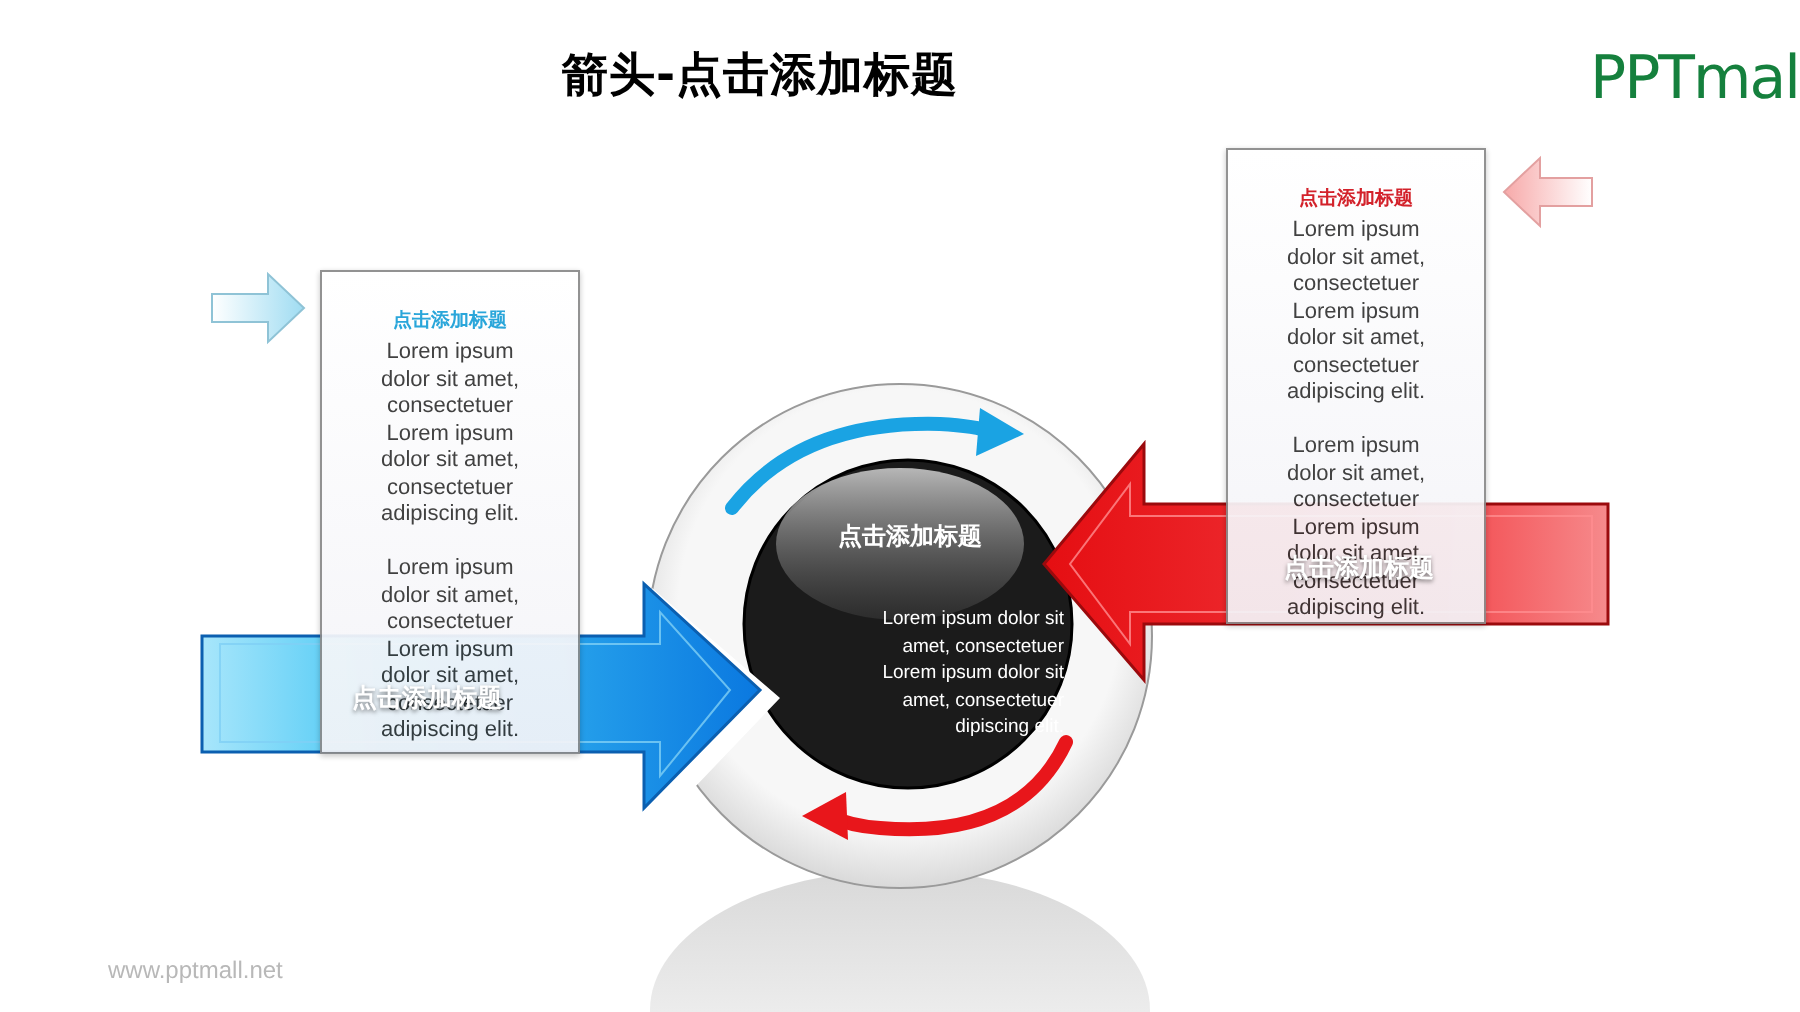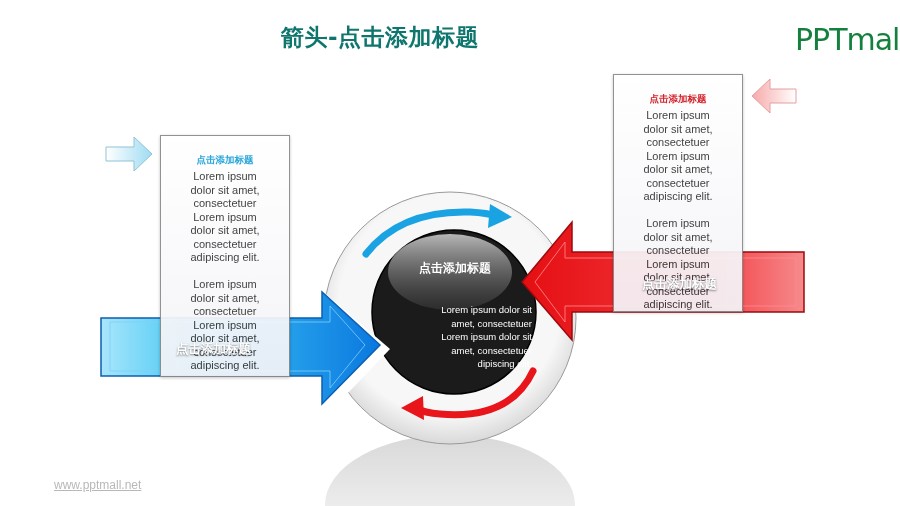--- a/index.html
+++ b/index.html
@@ -1,21 +1,21 @@
 <!DOCTYPE html>
 <html><head>
 <meta charset="utf-8">
 <style>
   html, body { margin:0; padding:0; }
   body { width:900px; height:506px; background:#ffffff; position:relative; overflow:hidden;
          font-family:"DejaVu Sans", "Liberation Sans", sans-serif; }
   .abs { position:absolute; }
-  .title { left:0; width:760px; top:22px; text-align:center; font-size:23px; font-weight:bold; color:#0f766e; letter-spacing:0.5px; }
+  .title { left:0; width:760px; top:22px; text-align:center; font-size:23px; font-weight:bold; color:#000000; letter-spacing:0.5px; }
   .logo { left:795px; top:22px; font-size:30px; color:#15803d; font-family:"DejaVu Sans", sans-serif; letter-spacing:-1px; }
-  .footer { left:54px; top:478px; font-size:12px; color:#b8b8b8; font-family:"Liberation Sans", sans-serif;text-decoration:underline; }
+  .footer { left:54px; top:478px; font-size:12px; color:#b8b8b8; font-family:"Liberation Sans", sans-serif; }
   .card { background:linear-gradient(#ffffff,#f4f4f8); border:1px solid #8a8a8a; box-shadow:0 1px 3px rgba(0,0,0,0.25); }
   .card-title { text-align:center; font-size:9.5px; font-weight:bold; margin-top:18px; margin-bottom:3px; }
   .card-body { text-align:center; font-size:11px; line-height:13.5px; color:#333; white-space:pre-line; font-family:"Liberation Sans", sans-serif; }
   .arrow-label { font-size:12.5px; font-weight:bold; color:#ffffff; text-shadow:0 1px 2px rgba(0,0,0,0.5); }
   .center-title { left:380px; top:260px; width:150px; text-align:center; font-size:12px; font-weight:bold; color:#ffffff; }
   .center-body { left:382px; top:303px; width:150px; text-align:right; font-size:9.5px; line-height:13.5px; color:#ffffff; white-space:pre-line; font-family:"Liberation Sans", sans-serif; }
 </style>
 </head>
 <body>
 

